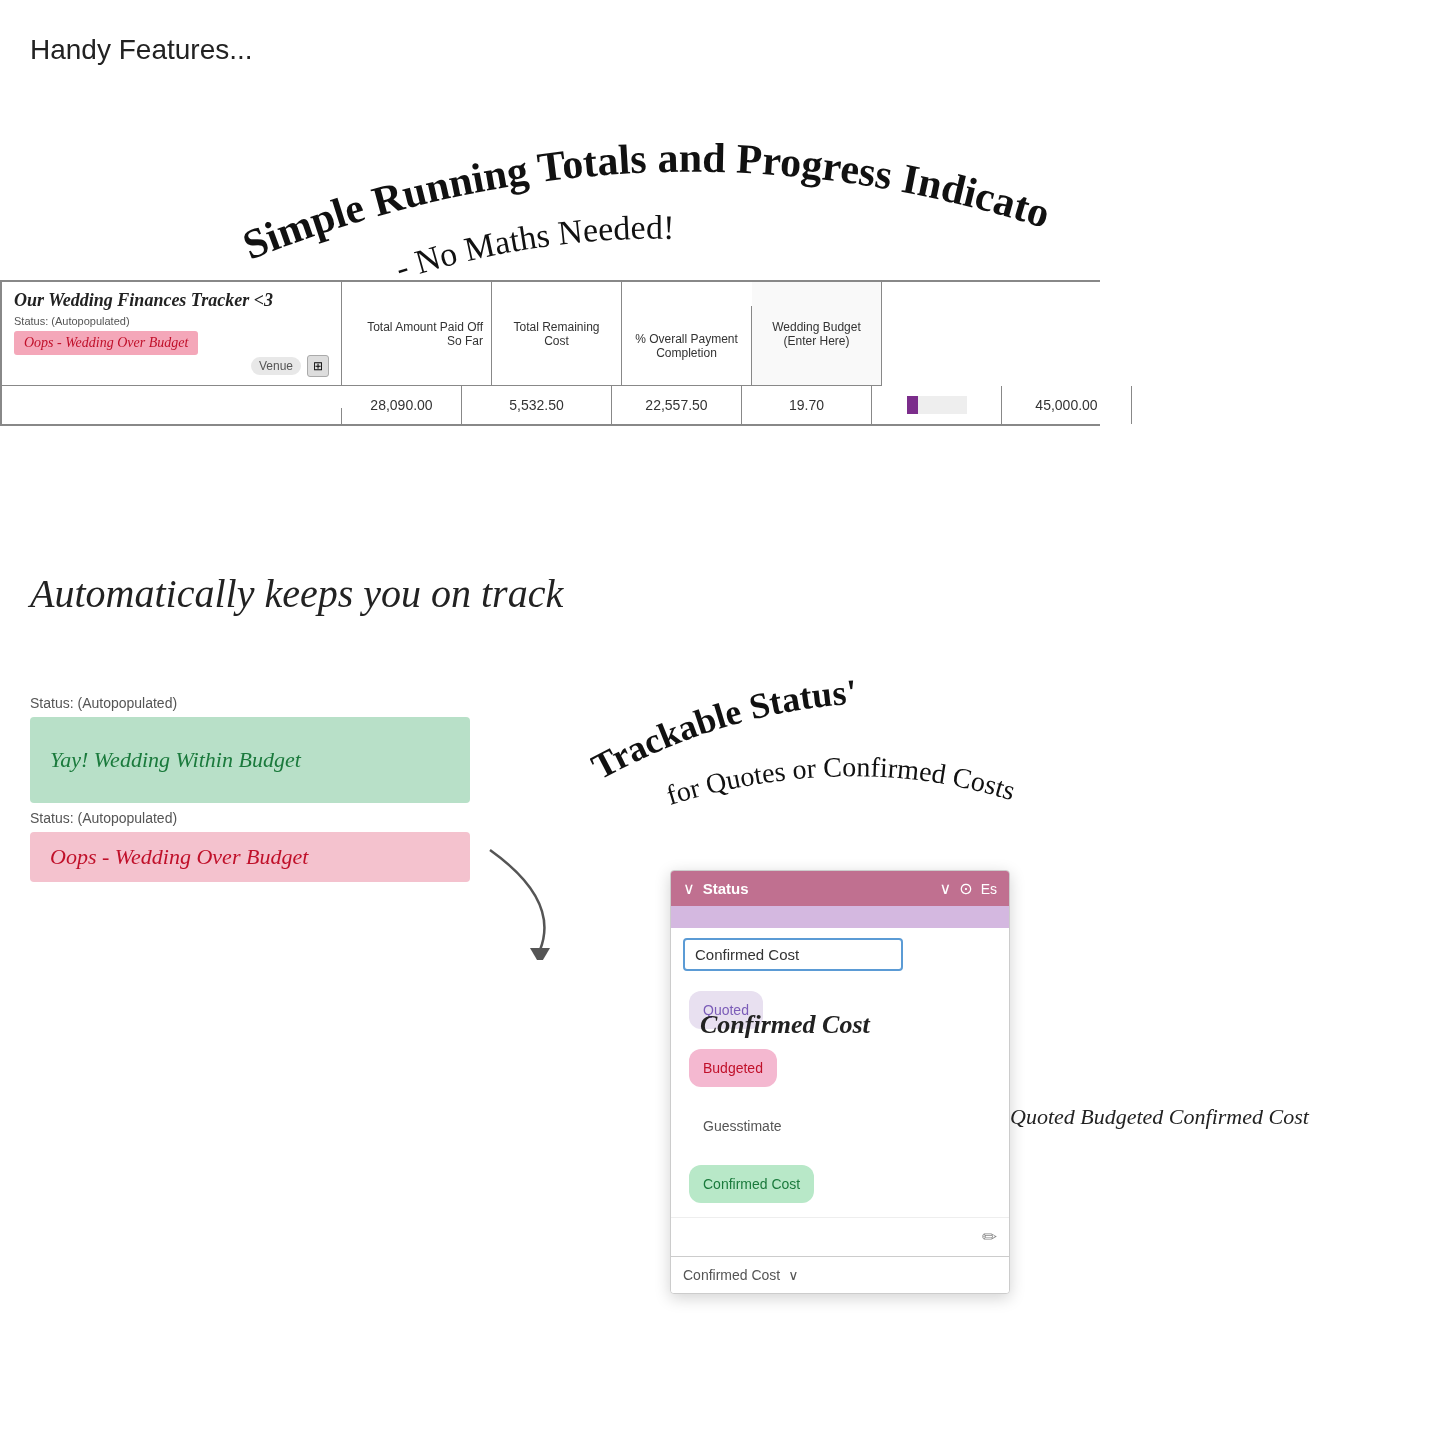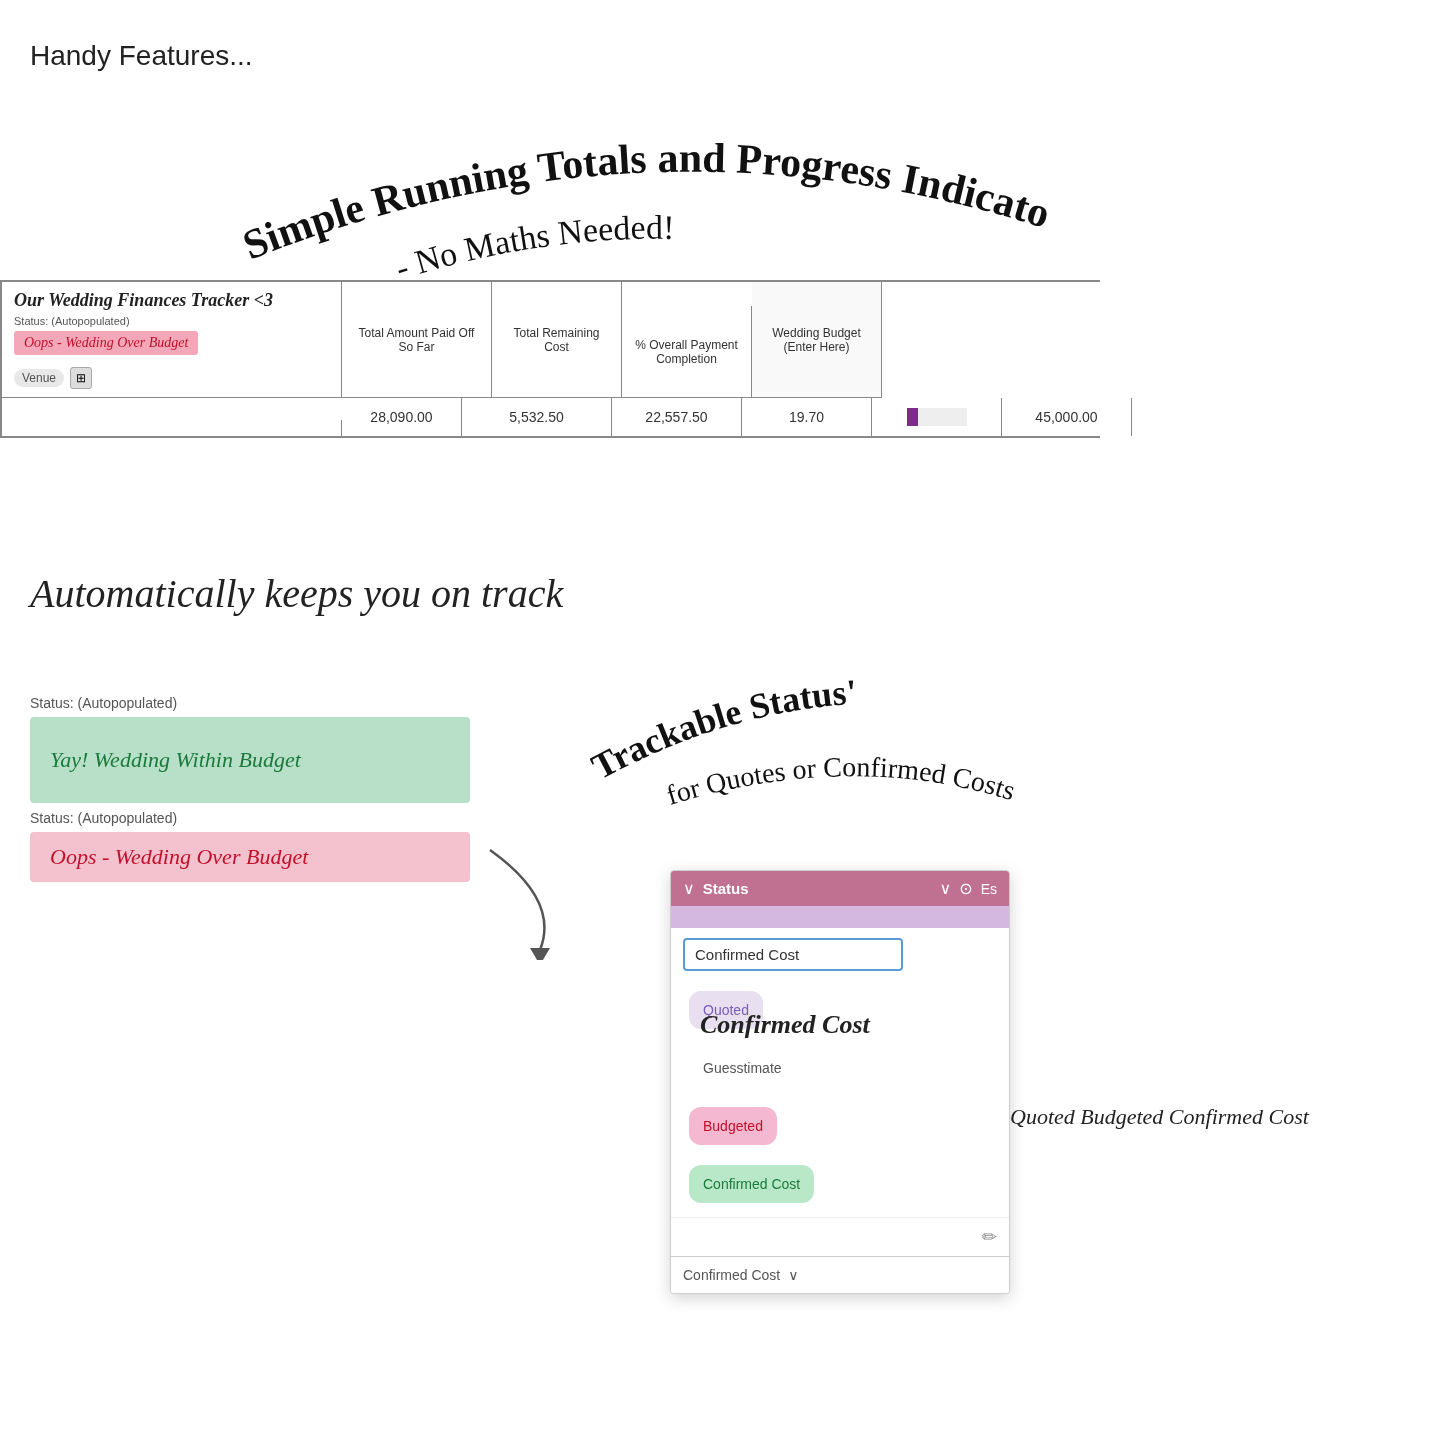--- a/index.html
+++ b/index.html
@@ -9,21 +9,21 @@
       font-family: Arial, sans-serif;
       width: 1445px;
       min-height: 1445px;
       position: relative;
       overflow: hidden;
     }
 
     
     .handy-features {
       position: absolute;
-      top: 40px;
+      top: 34px;
       left: 30px;
       font-size: 28px;
       font-weight: 400;
       color: #222;
       font-family: Arial, sans-serif;
     }
 
     
     .curved-title {
       position: absolute;
@@ -82,24 +82,25 @@
       border-radius: 3px;
       font-family: 'Georgia', serif;
       font-style: italic;
       font-size: 14px;
       color: #c0102a;
       display: inline-block;
       margin-top: 4px;
     }
 
     .venue-row {
-      margin-top: 12px;
+      margin-top: 0;
       display: flex;
       align-items: center;
       gap: 6px;
+      justify-content: flex-end;
     }
 
     .venue-tag {
       background: #e8e8e8;
       padding: 2px 8px;
       border-radius: 10px;
       font-size: 12px;
       color: #555;
     }
 
@@ -126,21 +127,21 @@
       padding: 6px 8px;
       text-align: center;
       font-size: 12px;
       color: #333;
       display: flex;
       align-items: center;
       justify-content: center;
     }
 
     .header-cell.total-wedding { width: 120px; min-width: 120px; }
-    .header-cell.total-paid { width: 150px; min-width: 150px; }
+    .header-cell.total-paid { width: 150px; min-width: 150px; text-align: right; }
     .header-cell.total-remaining { width: 130px; min-width: 130px; }
     .header-cell.overall-payment { width: 130px; min-width: 130px; margin-top: 24px; }
     .header-cell.payment-progress { width: 130px; min-width: 130px; }
     .header-cell.wedding-budget { width: 130px; min-width: 130px; background: #f9f9f9; }
 
     .data-row {
       display: flex;
       border-left: 2px solid #888;
       border-bottom: 2px solid #888;
       align-items: flex-end;
@@ -444,24 +445,24 @@
   </div>
   <div class="dropdown-purple-bar"></div>
   <div class="dropdown-input-row">
     <input class="dropdown-input" value="Confirmed Cost" readonly="" style="">
   </div>
   <div class="dropdown-options">
     <div class="dropdown-option">
       <span class="option-tag quoted">Quoted</span>
     </div>
     <div class="dropdown-option">
+      <span class="option-tag budgeted">Budgeted</span>
+    </div>
+    <div class="dropdown-option">
       <span class="option-tag guesstimate">Guesstimate</span>
-    </div>
-    <div class="dropdown-option">
-      <span class="option-tag budgeted">Budgeted</span>
     </div>
     <div class="dropdown-option">
       <span class="option-tag confirmed">Confirmed Cost</span>
     </div>
   </div>
   <div class="dropdown-edit-row">
     <span class="edit-icon">✏</span>
   </div>
   <div class="dropdown-footer-bar">
     <span class="footer-confirmed-text">Confirmed Cost</span>

